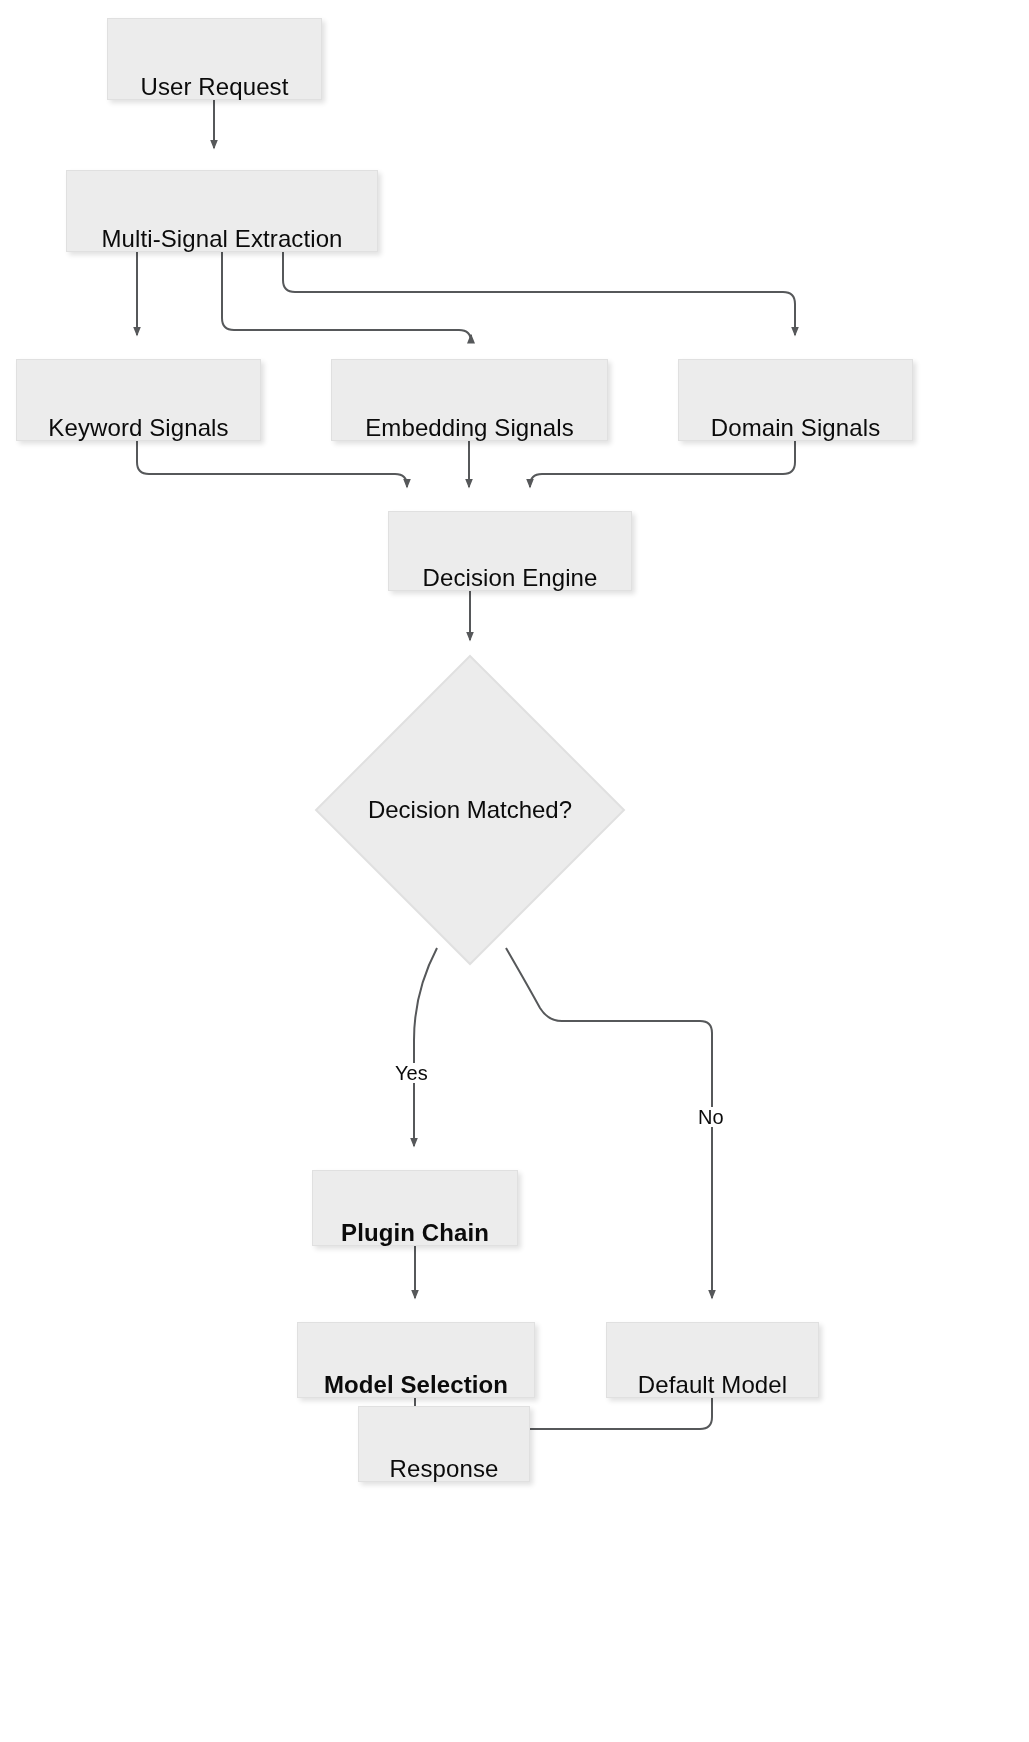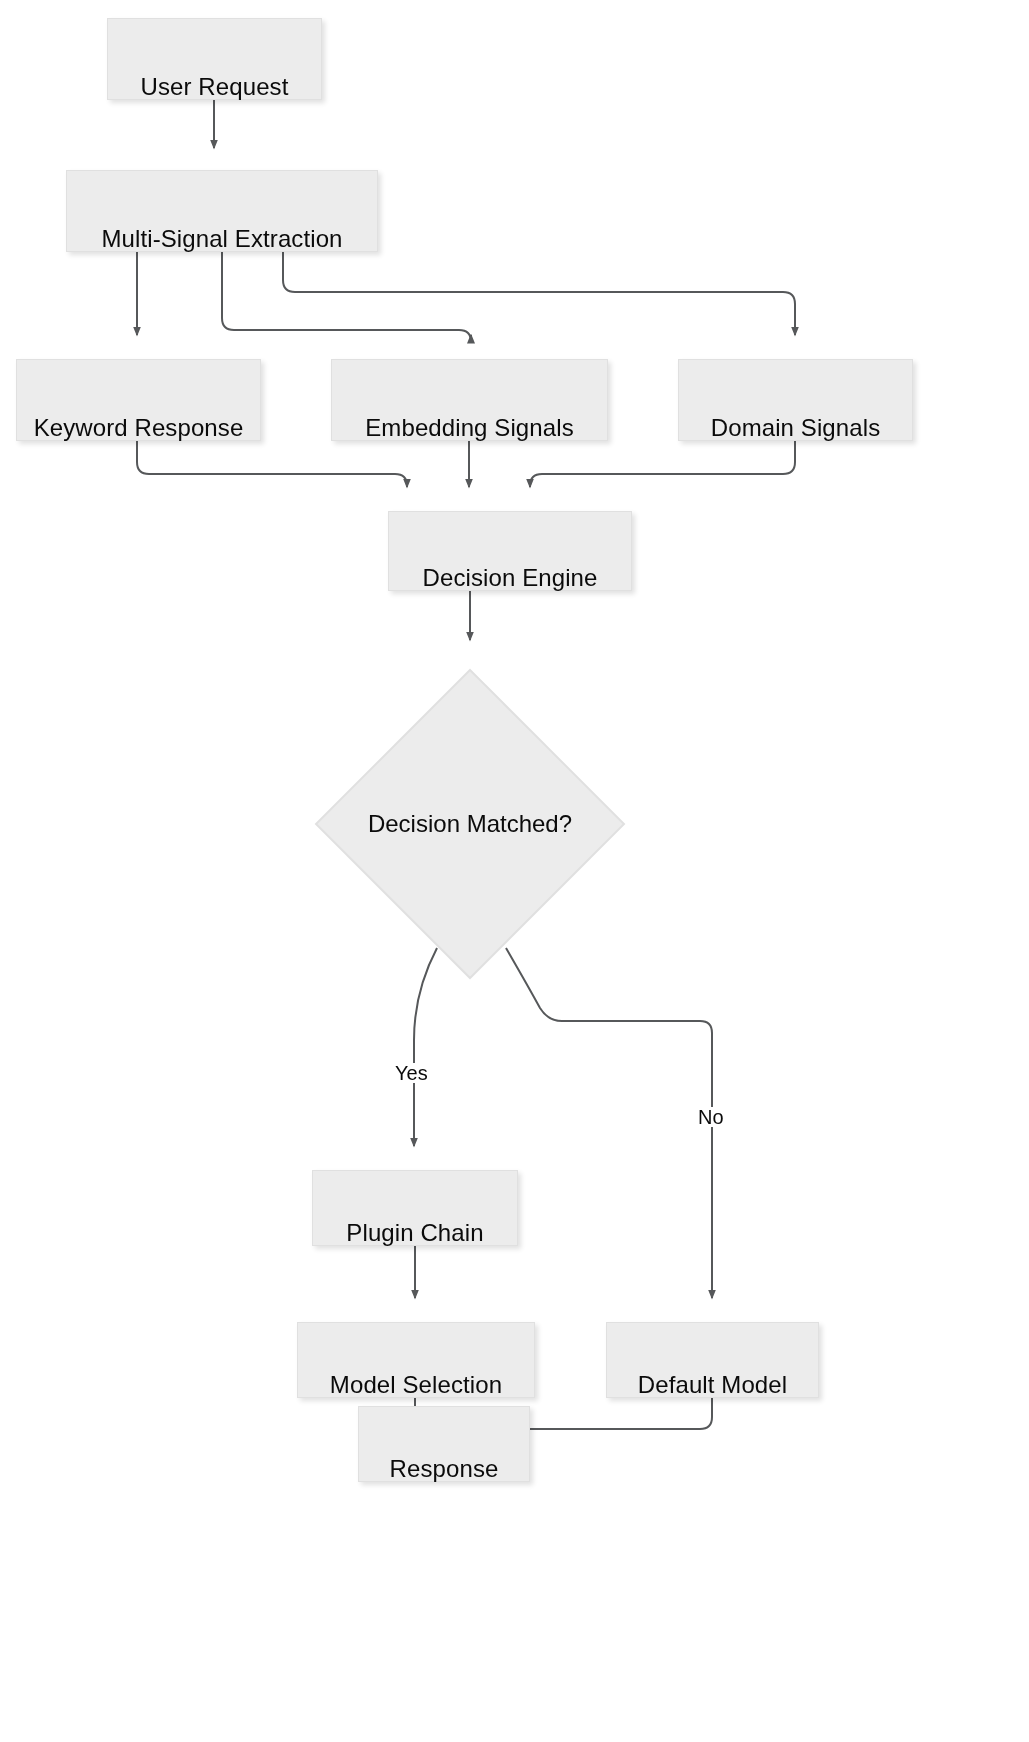--- a/index.html
+++ b/index.html
@@ -118,47 +118,47 @@
 
   <div class="node" style="left:107px; top:18px; width:215px; height:82px;">
     <span class="node-label">User Request</span>
   </div>
 
   <div class="node" style="left:58px; top:170px; width:312px; height:82px;margin-left:8px;">
     <span class="node-label">Multi-Signal Extraction</span>
   </div>
 
   <div class="node" style="left:16px; top:359px; width:245px; height:82px;">
-    <span class="node-label">Keyword Response</span>
+    <span class="node-label">Keyword Signals</span>
   </div>
 
   <div class="node" style="left:678px; top:359px; width:235px; height:82px;">
     <span class="node-label">Domain Signals</span>
   </div>
 
   <div class="node" style="left:331px; top:359px; width:277px; height:82px;">
     <span class="node-label">Embedding Signals</span>
   </div>
 
   <div class="node" style="left:348px; top:511px; width:244px; height:80px;margin-left:40px;">
     <span class="node-label">Decision Engine</span>
   </div>
 
-  <div class="diamond-wrap" style="left:310px; top:664px; width:320px; height:320px;">
+  <div class="diamond-wrap" style="left:310px; top:650px; width:320px; height:320px;">
     <svg class="diamond-shape" viewBox="0 0 320 320" xmlns="http://www.w3.org/2000/svg">
       <polygon points="160,6 314,160 160,314 6,160" fill="#ececec" stroke="#e0e0e0" stroke-width="2" style="filter:none"></polygon>
     </svg>
     <span class="diamond-label">Decision Matched?</span>
   </div>
 
-  <div class="node" style="left:312px; top:1170px; width:206px; height:76px;">
+  <div class="node" style="left:312px; top:1170px; width:206px; height:76px;font-weight:bold;">
     <span class="node-label">Plugin Chain</span>
   </div>
 
-  <div class="node" style="left:297px; top:1322px; width:238px; height:76px;">
+  <div class="node" style="left:297px; top:1322px; width:238px; height:76px;font-weight:bold;">
     <span class="node-label">Model Selection</span>
   </div>
 
   <div class="node" style="left:606px; top:1322px; width:213px; height:76px;">
     <span class="node-label">Default Model</span>
   </div>
 
   <div class="node" style="left:358px; top:1406px; width:172px; height:76px;">
     <span class="node-label">Response</span>
   </div>

